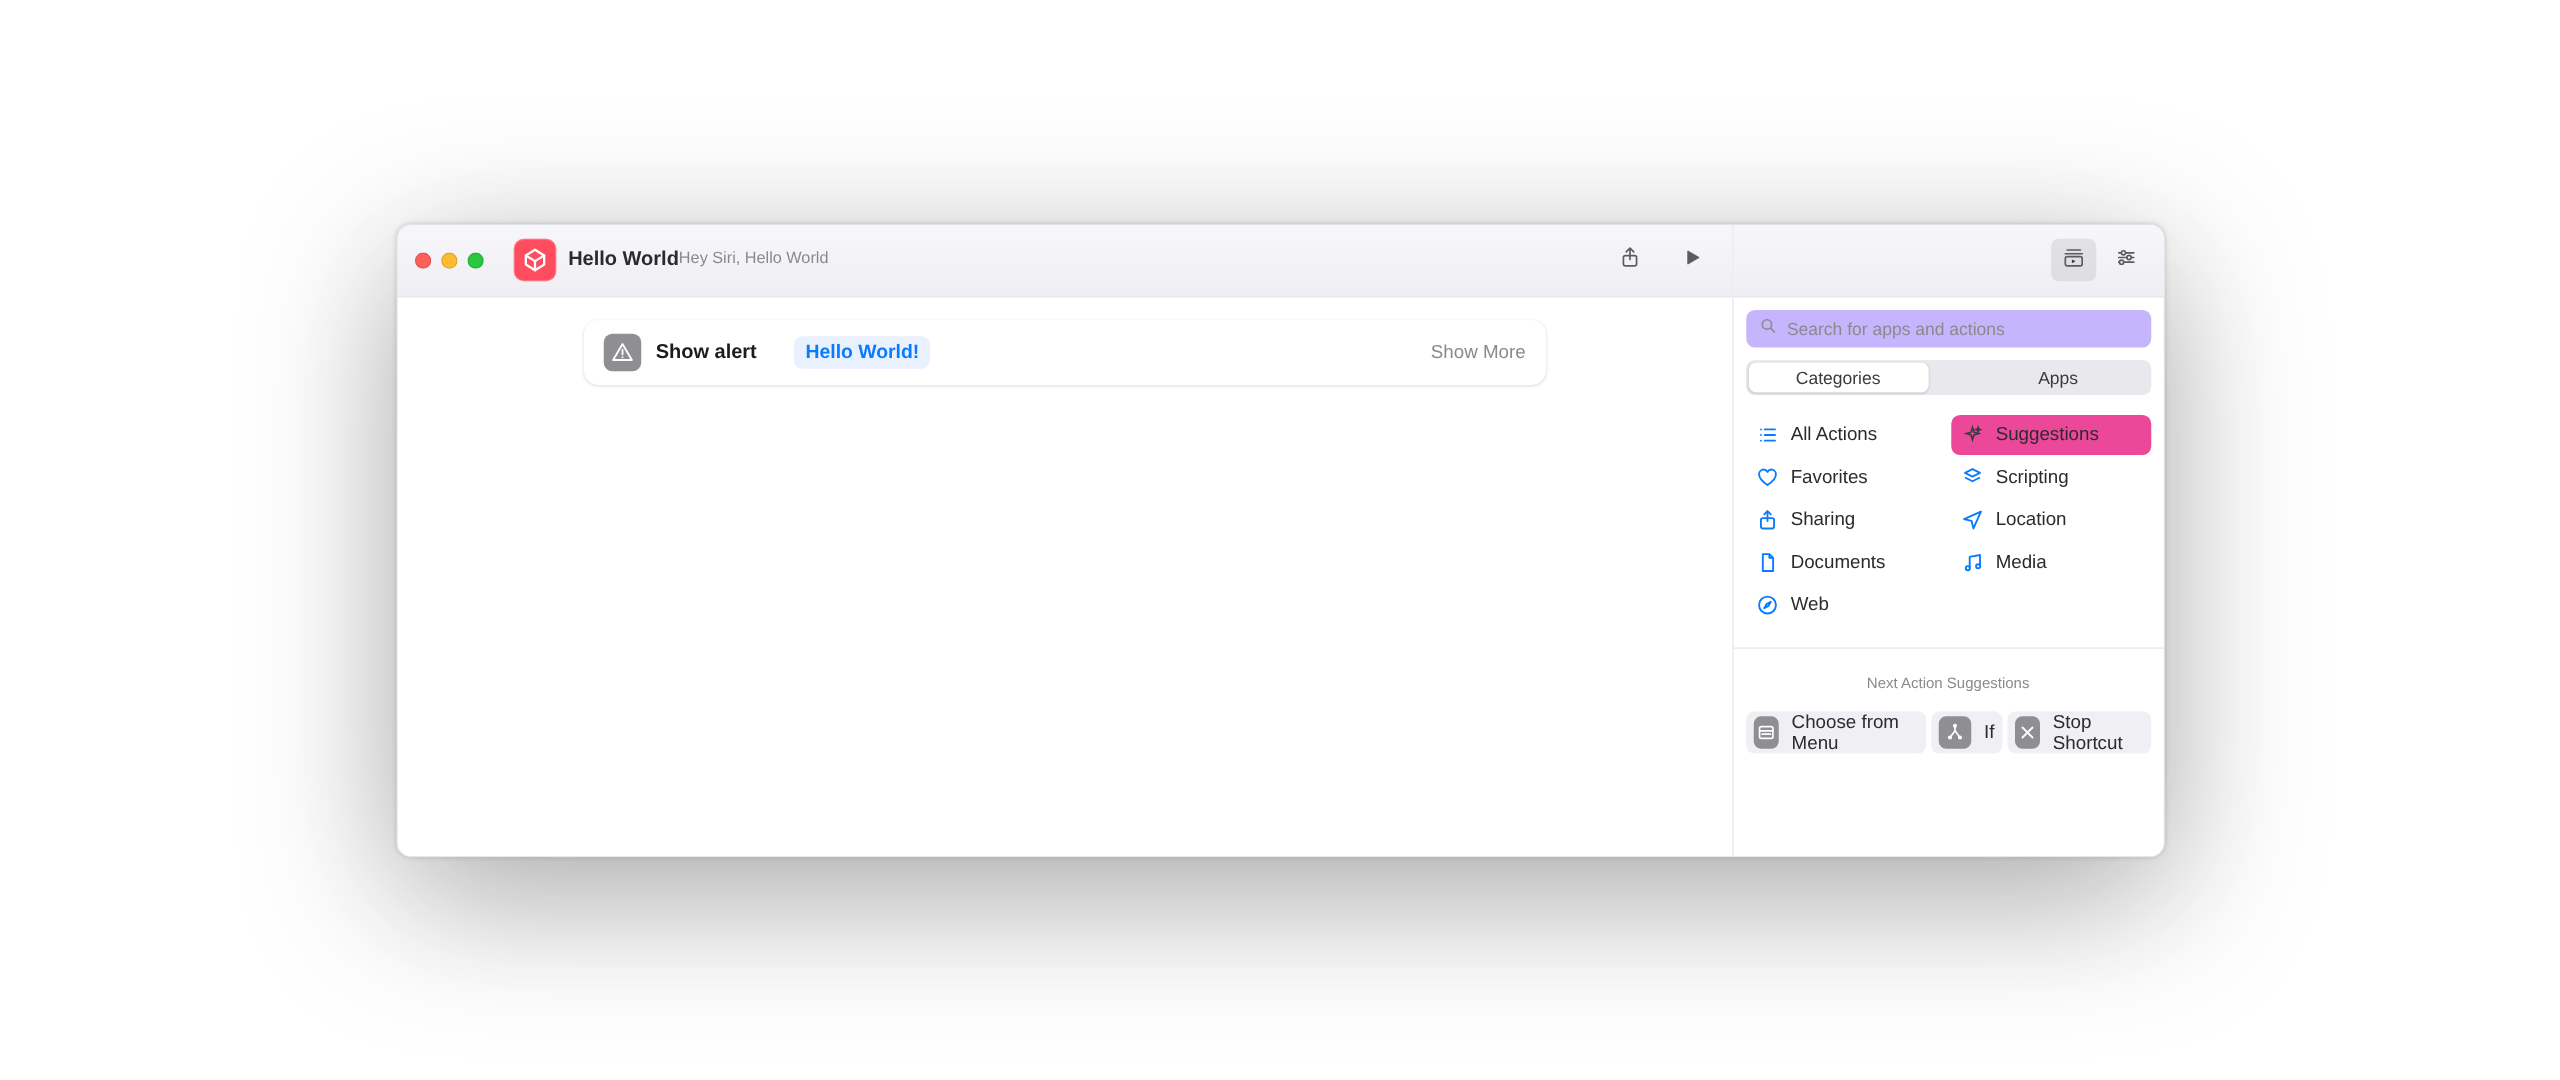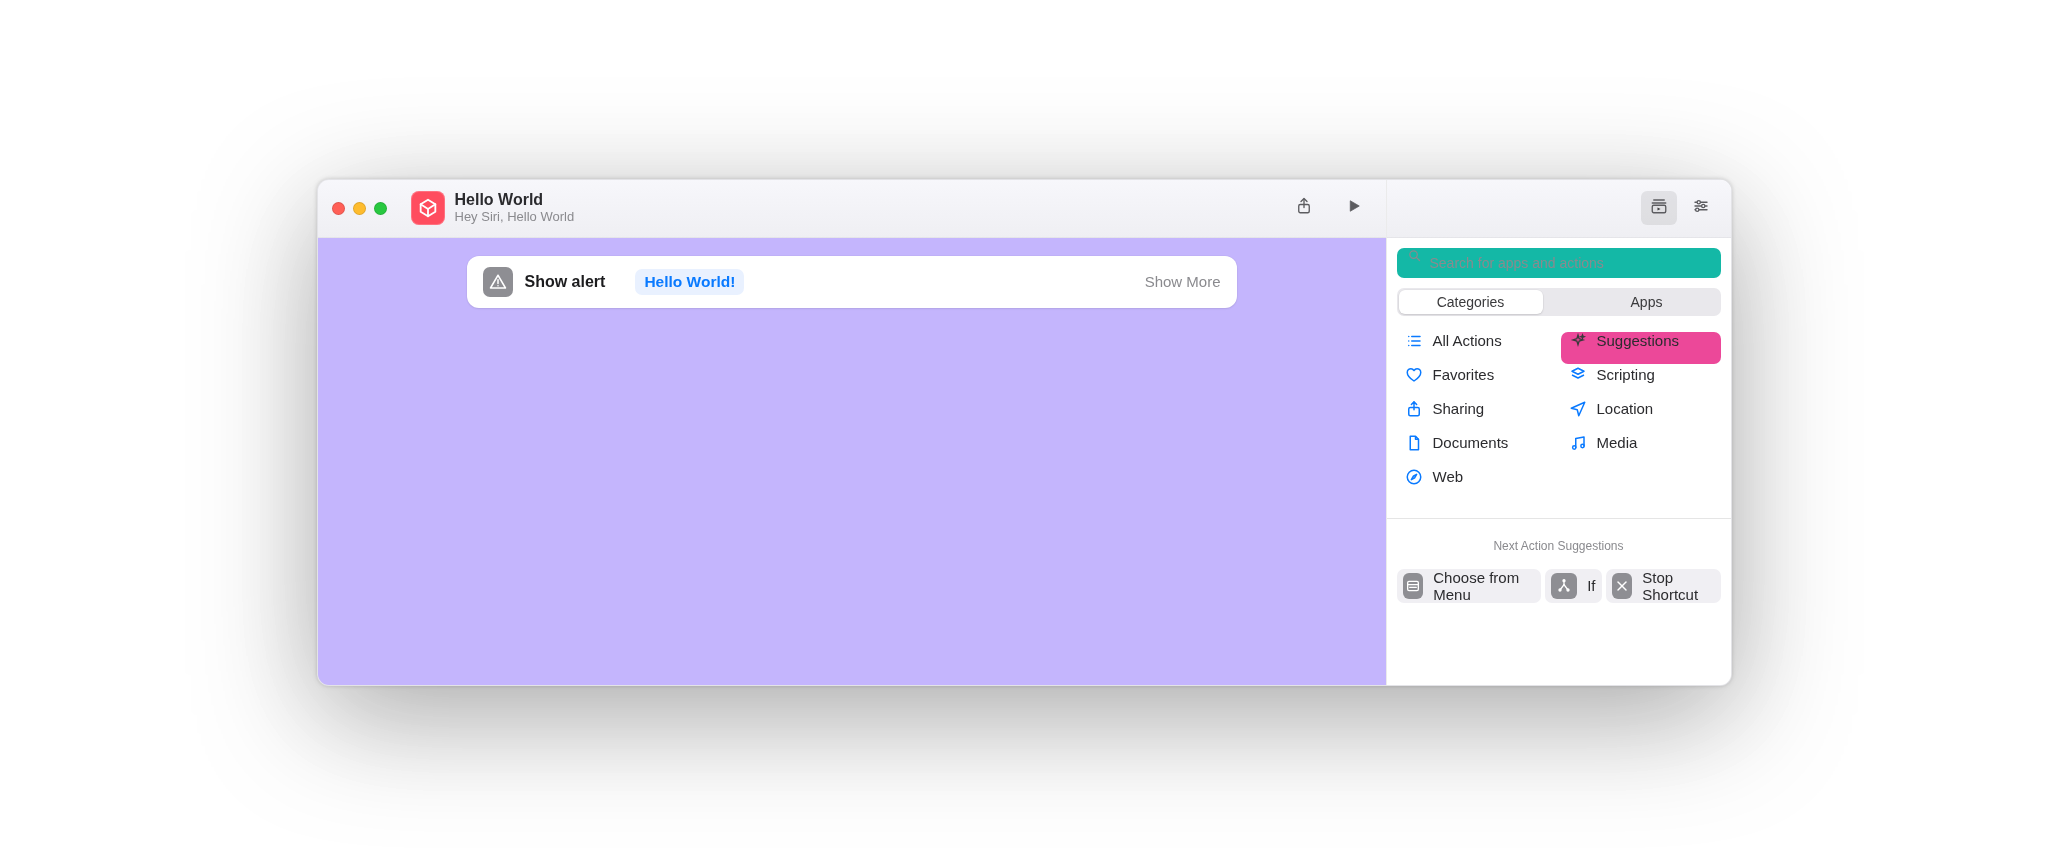--- a/index.html
+++ b/index.html
@@ -59,37 +59,37 @@
 
   .app-icon {
     width: 34px; height: 34px; border-radius: 8px;
     background: #ff4d5f;
     display:flex; align-items:center; justify-content:center;
     position: relative;
     box-shadow: inset 0 0 0 1px rgba(255,255,255,0.2);
   }
   .app-icon svg { width: 22px; height: 22px; }
 
-  .titles { display:flex; flex-direction:column; line-height:1.15; }
+  .titles { display:flex; flex-direction:row; line-height:1.15; }
   .title-main { font-size: 16px; font-weight: 600; color:#2b2b2e; }
   .title-sub  { font-size: 13px; color:#8a8a8e; }
 
   .hspacer { flex:1; }
 
   .icon-btn {
     width: 40px; height: 34px; border-radius: 6px;
     display:flex; align-items:center; justify-content:center;
     color:#5c5c60;
   }
   .icon-btn svg { width:18px; height:18px; stroke:#5c5c60; }
 
   .canvas {
     flex:1;
     padding: 18px 80px;
-    background: #c4b5fd;
+    background: #ffffff;
   }
 
   .action-card {
     width: 770px;
     margin: 0 auto;
     height: 52px;
     background: #fff;
     border-radius: 12px;
     display:flex; align-items:center;
     padding: 0 16px;
@@ -130,23 +130,23 @@
     padding: 0 12px; gap: 6px;
   }
   .side-top .icon-btn { width: 36px; }
   .side-top .icon-btn.active { background: rgba(0,0,0,0.08); }
 
   .side-body { padding: 10px 10px 0 10px; display:flex; flex-direction:column; gap:10px; overflow:hidden; }
 
   .search {
     height: 30px;
     width: 100%;
-    background: #14b8a6;
+    background: #c4b5fd;
     border-radius: 7px;
-    display:flex; 
+    display:flex; align-items:center;
     padding: 0 10px; gap:8px;
     color:#8a8a8e;
   }
   .search svg { width:15px; height:15px; stroke:#8a8a8e; }
   .search input {
     border:none; outline:none; background:transparent;
     font-size: 14px; color:#3a3a3c; width:100%;
   }
   .search input::placeholder { color:#8a8a8e; }
 
@@ -172,21 +172,21 @@
   }
 
   .category-grid {
     display:grid;
     grid-template-columns: 1fr 1fr;
     gap: 2px 4px;
     padding-top: 6px;
   }
   .cat {
     height: 32px;
-    display:flex; align-items:flex-start;
+    display:flex; align-items:center;
     gap: 10px;
     padding: 0 8px;
     border-radius: 7px;
     font-size: 15px;
     color:#2b2b2e;
   }
   .cat .ci { width:18px; height:18px; display:flex; align-items:center; justify-content:center; }
   .cat .ci svg { width:18px; height:18px; }
   .cat.selected { background: #ec4899; }
 

